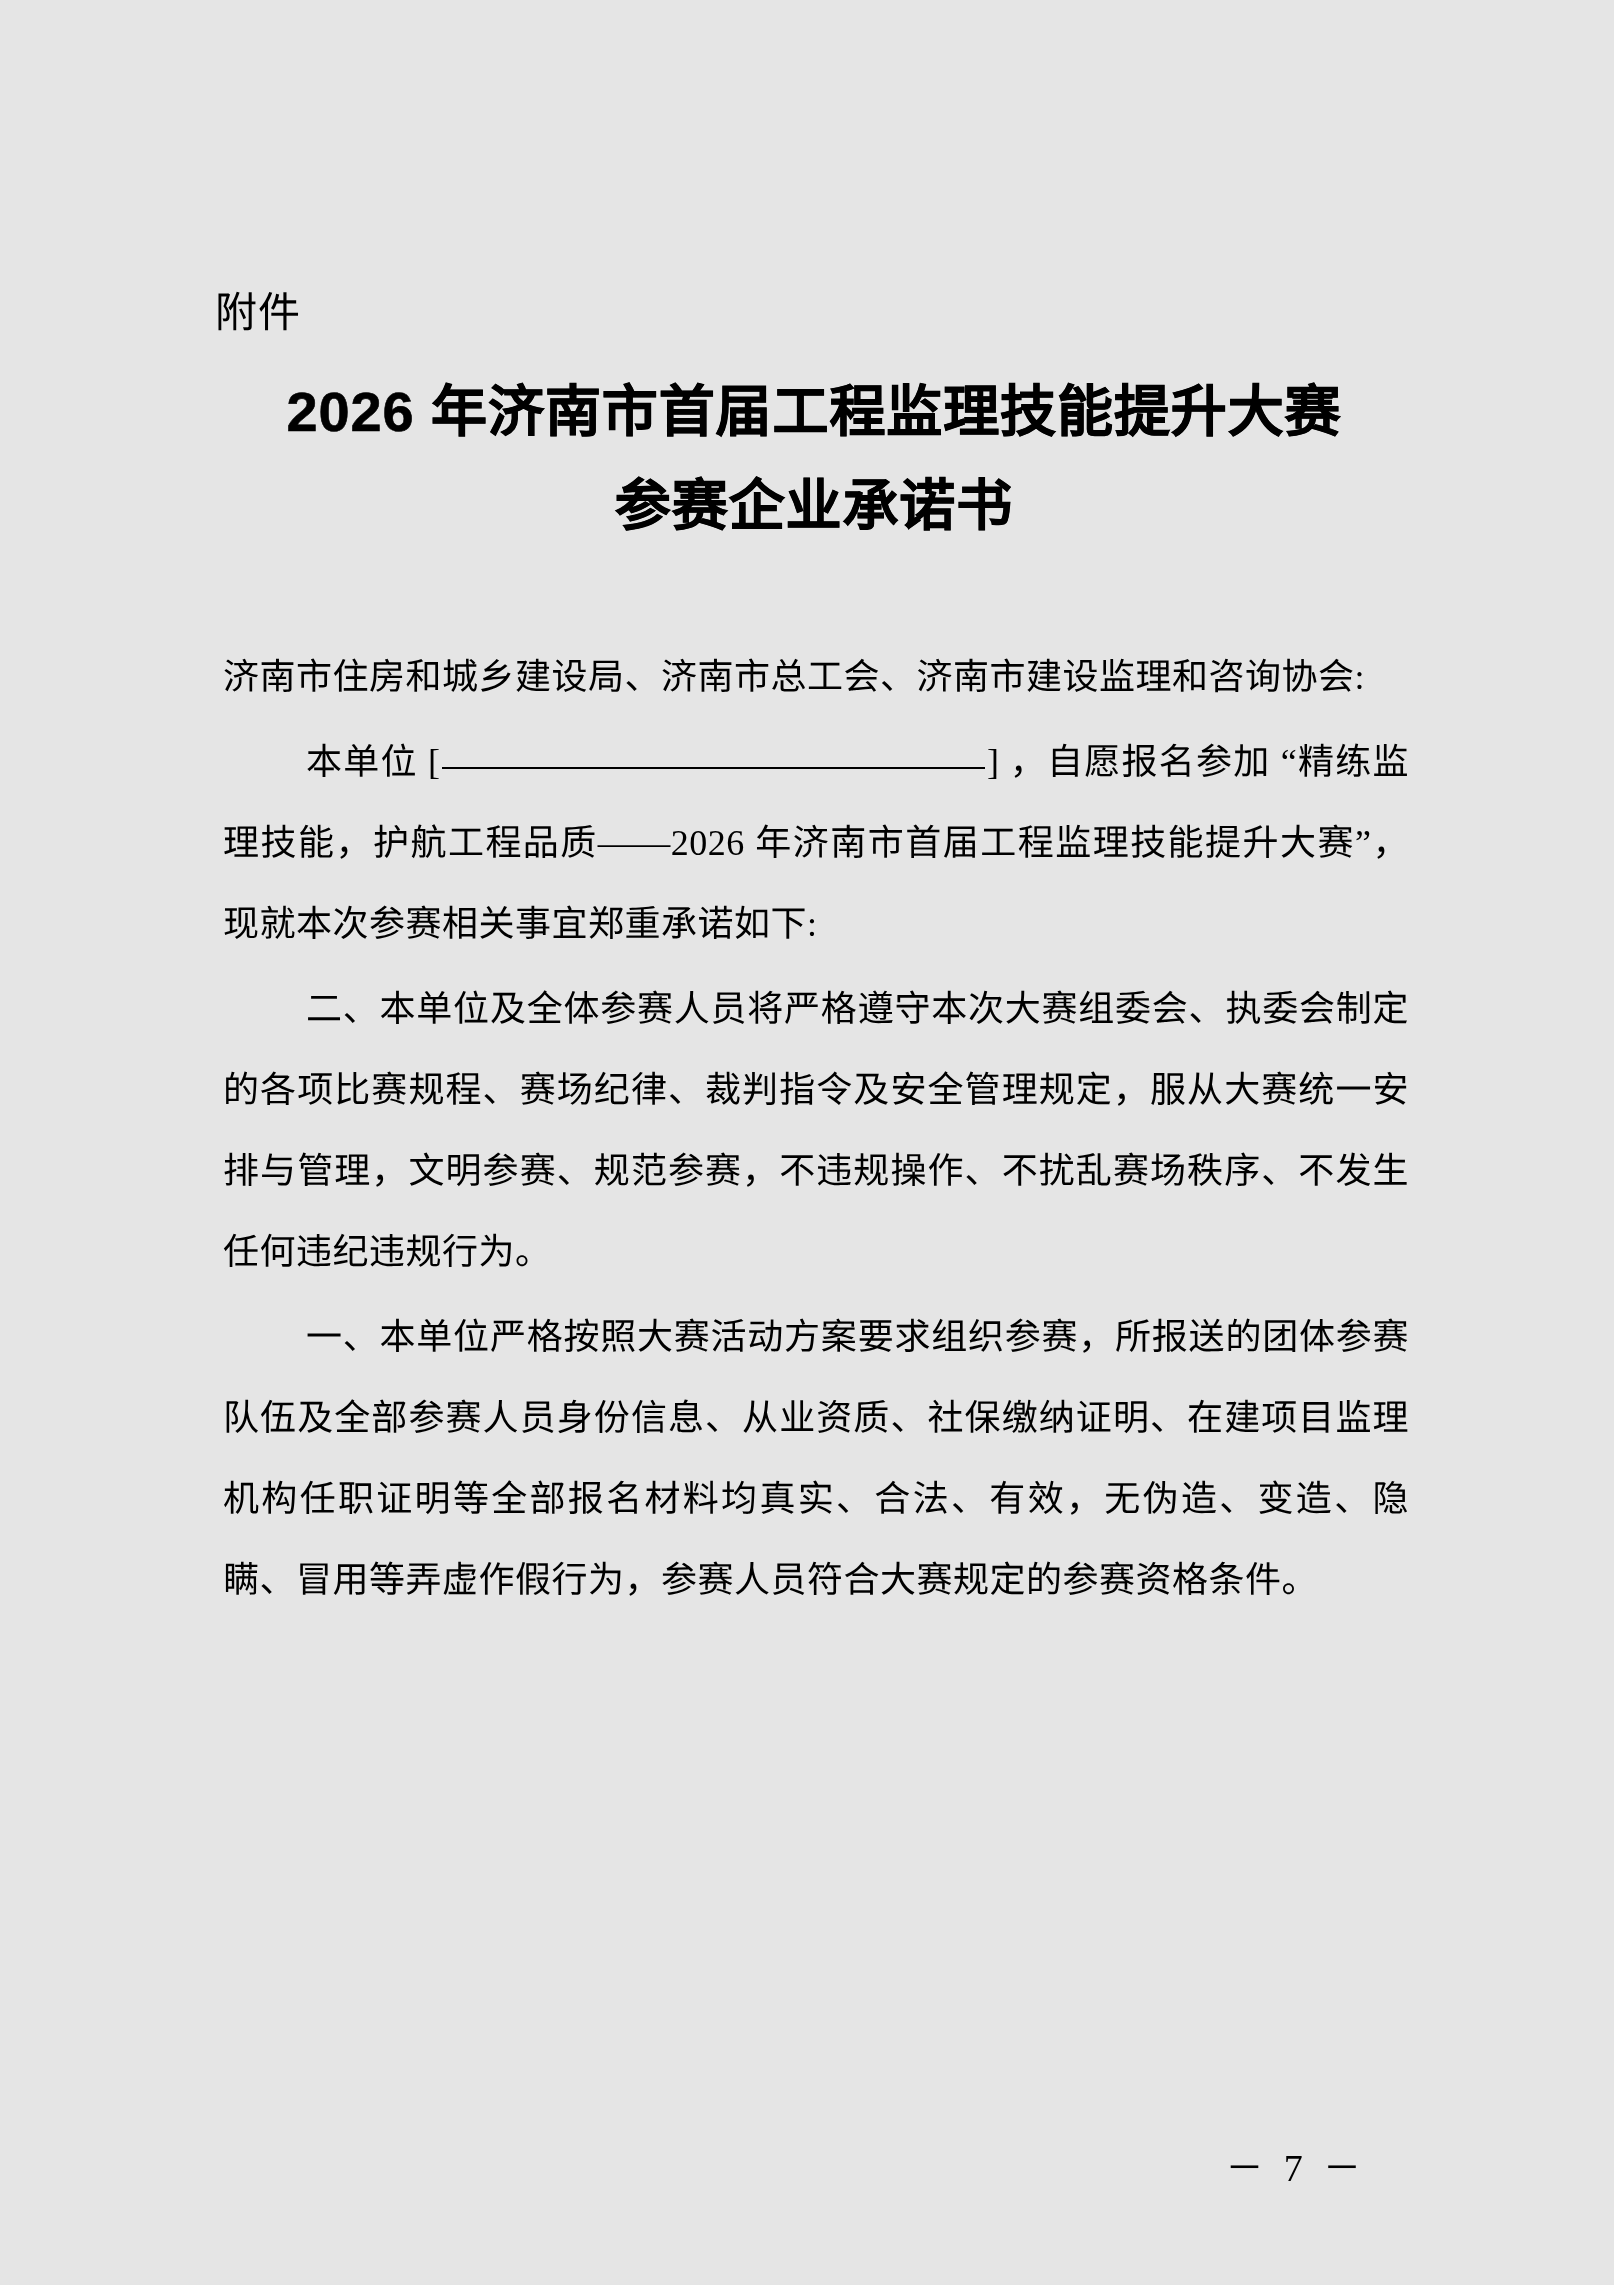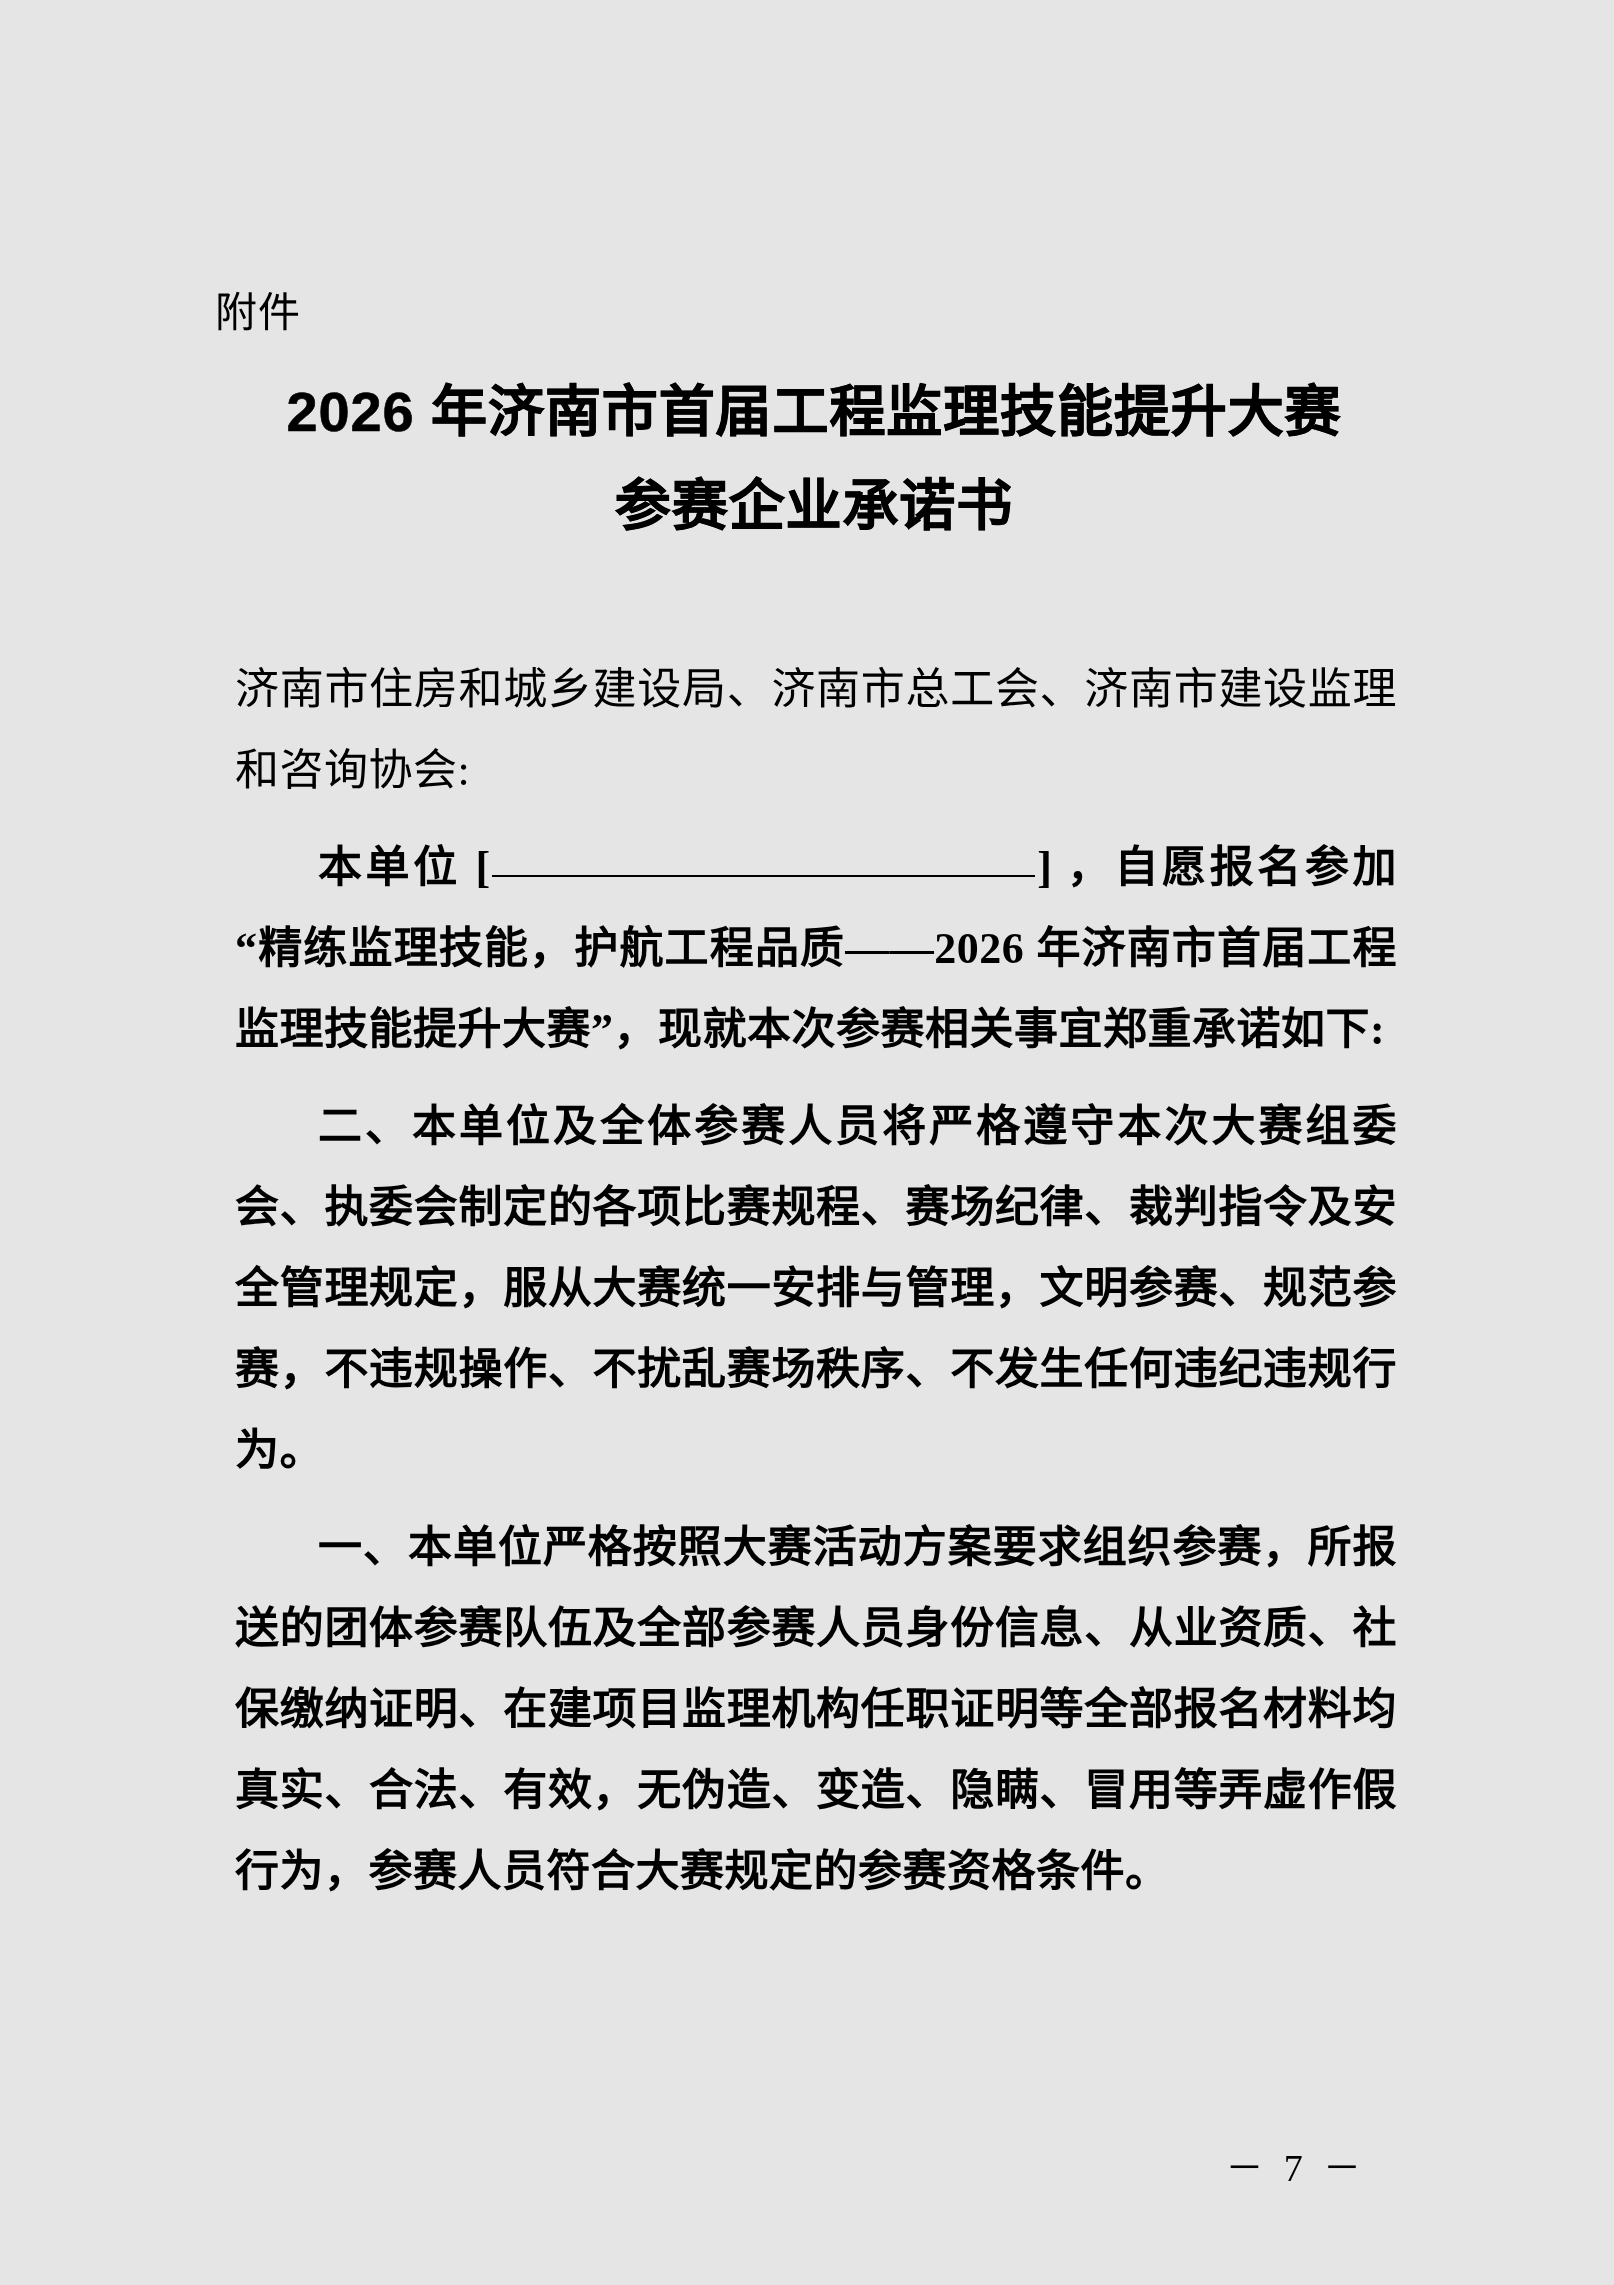--- a/index.html
+++ b/index.html
@@ -62,34 +62,33 @@
 
   
   .body-block {
     position: absolute;
     left: 219px;
     top: 633px;
     width: 1194px;
   }
   .para {
     font-family: "Liberation Serif", "DejaVu Serif", serif;
-    font-size: 44px;
+    font-size: 36px;
     line-height: 81px;
     color: #000000;
     text-align: justify;
     text-justify: inter-ideograph;
-    margin: 16px;
+    margin: 4px;
     letter-spacing: 0.5px;
   }
   .para.indent {
     text-indent: 83px;
   }
   .para + .para {
     margin-top: 0;
-    font-weight: bold;
   }
 
   
   .blank-rule {
     display: inline-block;
     width: 543px;
     border-bottom: 2.7px solid #000000;
     height: 0.9px;
     vertical-align: 5.4px;
     margin: 0 1.8px;

